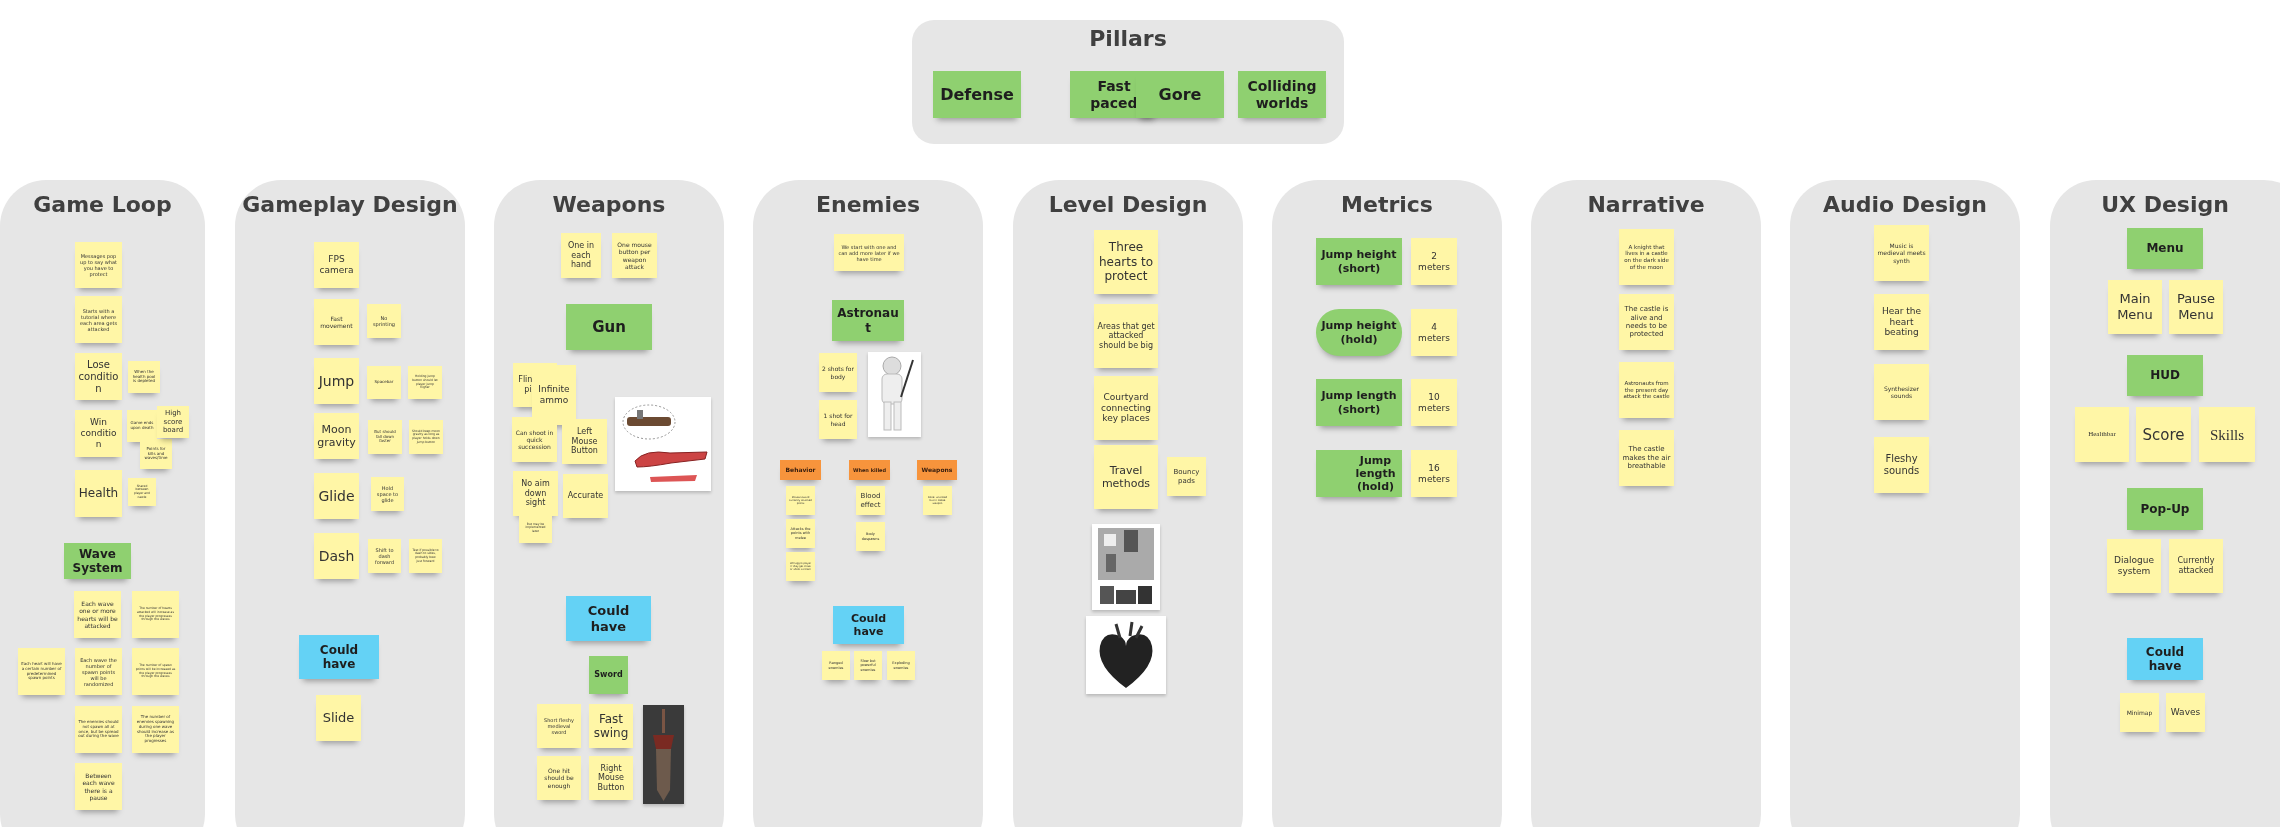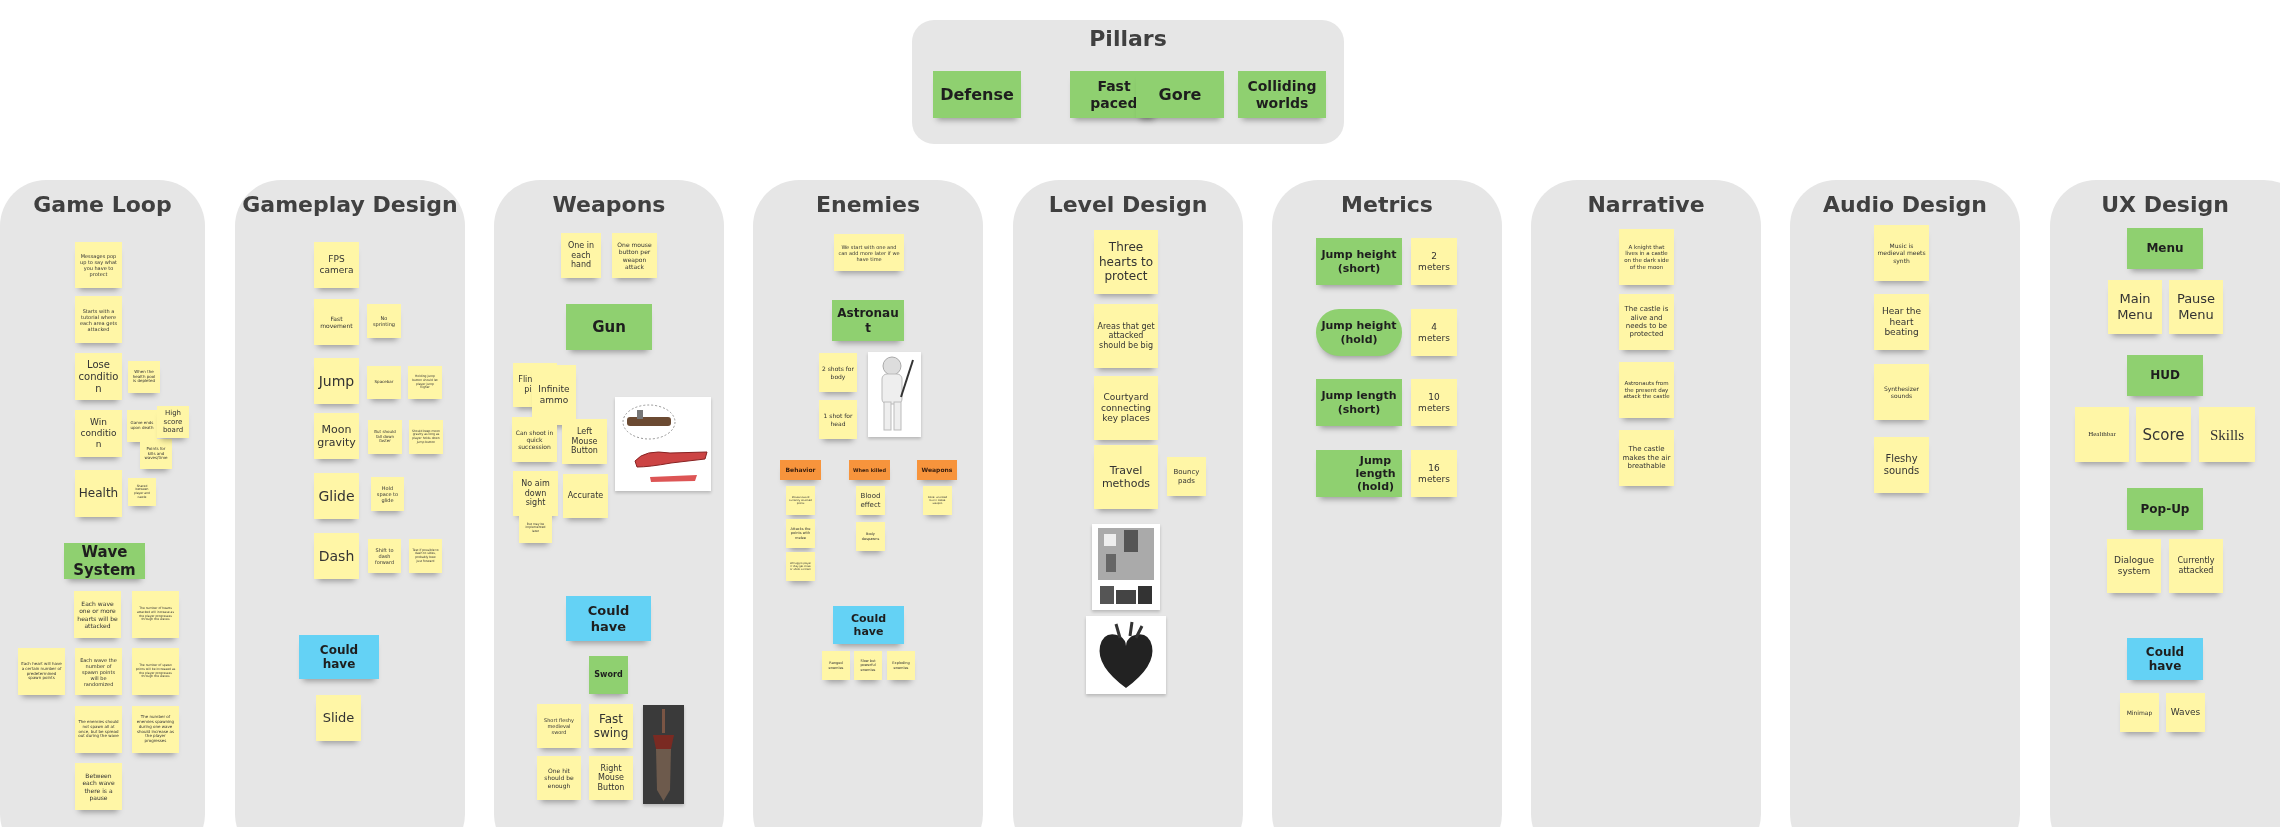--- a/index.html
+++ b/index.html
@@ -58,21 +58,21 @@
 <div class="note y" style="left:75px;top:242px;width:47px;height:46px;font-size:5px;">Messages pop up to say what you have to protect</div>
 <div class="note y" style="left:75px;top:296px;width:47px;height:47px;font-size:5px;">Starts with a tutorial where each area gets attacked</div>
 <div class="note y" style="left:75px;top:353px;width:47px;height:47px;font-size:10px;">Lose condition</div>
 <div class="note y" style="left:128px;top:361px;width:32px;height:32px;font-size:4px;">When the health pool is depleted</div>
 <div class="note y" style="left:75px;top:410px;width:47px;height:47px;font-size:9px;">Win condition</div>
 <div class="note y" style="left:127px;top:410px;width:30px;height:32px;font-size:4px;">Game ends upon death</div>
 <div class="note y" style="left:140px;top:439px;width:32px;height:30px;font-size:4px;">Points for kills and waves/time</div>
 <div class="note y" style="left:157px;top:406px;width:32px;height:32px;font-size:7px;">High score board</div>
 <div class="note y" style="left:75px;top:470px;width:47px;height:47px;font-size:12px;">Health</div>
 <div class="note y" style="left:128px;top:478px;width:28px;height:28px;font-size:3px;">Shared between player and castle</div>
-<div class="note g" style="left:64px;top:543px;width:81px;height:36px;font-size:15px;">Wave System</div>
+<div class="note g" style="left:64px;top:543px;width:67px;height:36px;font-size:12px;">Wave System</div>
 <div class="note y" style="left:74px;top:591px;width:47px;height:47px;font-size:6px;">Each wave one or more hearts will be attacked</div>
 <div class="note y" style="left:132px;top:591px;width:47px;height:47px;font-size:3px;">The number of hearts attacked will increase as the player progresses through the waves</div>
 <div class="note y" style="left:18px;top:648px;width:47px;height:47px;font-size:4px;">Each heart will have a certain number of predetermined spawn points</div>
 <div class="note y" style="left:75px;top:648px;width:47px;height:47px;font-size:5px;">Each wave the number of spawn points will be randomized</div>
 <div class="note y" style="left:132px;top:648px;width:47px;height:47px;font-size:3px;">The number of spawn points will be increased as the player progresses through the waves</div>
 <div class="note y" style="left:75px;top:706px;width:47px;height:47px;font-size:4px;">The enemies should not spawn all at once, but be spread out during the wave</div>
 <div class="note y" style="left:132px;top:706px;width:47px;height:47px;font-size:4px;">The number of enemies spawning during one wave should increase as the player progresses</div>
 <div class="note y" style="left:75px;top:763px;width:47px;height:47px;font-size:6px;">Between each wave there is a pause</div>
 
 <div class="note y" style="left:314px;top:242px;width:45px;height:46px;font-size:9px;">FPS camera</div>

